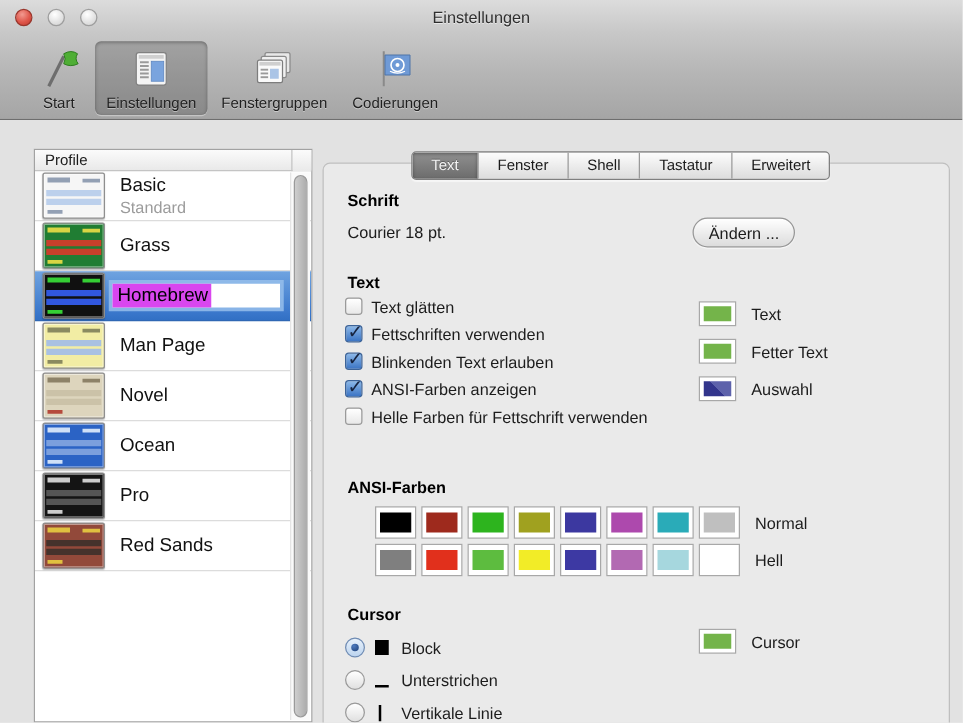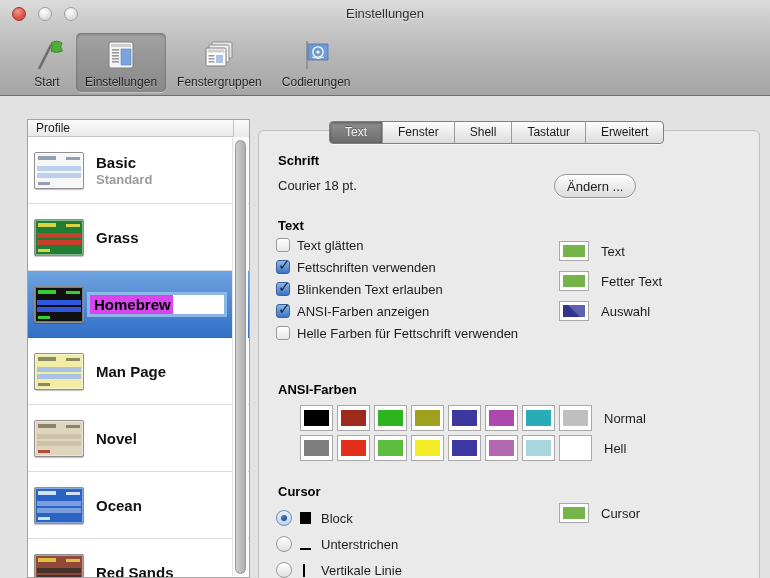--- a/index.html
+++ b/index.html
@@ -42,22 +42,22 @@
   }
   .list-header{
     position:absolute;left:0;top:0;right:0;height:17px;
     background:linear-gradient(#fbfbfb,#e9e9e9);
     border-bottom:1px solid #c4c4c4;font-size:12px;line-height:17px;
     padding-left:8px;box-sizing:border-box;color:#1b1b1b;
   }
   .list-corner{position:absolute;right:0;top:0;width:16px;height:17px;border-left:1px solid #c4c4c4;background:linear-gradient(#fbfbfb,#e9e9e9);box-sizing:border-box;}
   .rows{position:absolute;left:0;top:17px;right:0;bottom:0;overflow:hidden;}
   .profile-row{
-    height:67px;border-bottom:1px solid #dcdcdc;display:flex;align-items:center;
-    padding-left:6px;box-sizing:border-box;position:relative;font-weight:bold;
+    height:40px;border-bottom:1px solid #dcdcdc;display:flex;align-items:center;
+    padding-left:6px;box-sizing:border-box;position:relative;
   }
   .profile-row.selected{
     background:linear-gradient(#6fa3e0,#3a77cb 85%,#3270c4);
     border-bottom:1px solid #2f67b4;
   }
   .thumb{
     width:50px;height:37px;border:1px solid #8f8f8f;border-radius:2px;flex:0 0 auto;
     box-shadow:inset 0 0 0 1px rgba(255,255,255,.45),0 1px 1px rgba(0,0,0,.25);
     position:relative;overflow:hidden;box-sizing:border-box;
   }
@@ -296,20 +296,32 @@
           <i class="t-h2" style="background:#cfe0f7"></i>
           <i class="t-r1" style="background:#7b9fdd"></i>
           <i class="t-r2" style="background:#7b9fdd"></i>
           <i class="t-f" style="background:#cfe0f7"></i>
         </div>
         <div class="p-text">
           <span class="p-name">Ocean</span>
         </div>
       </div>
       <div class="profile-row">
+        <div class="thumb" style="background:#141414">
+          <i class="t-h" style="background:#cccccc"></i>
+          <i class="t-h2" style="background:#cccccc"></i>
+          <i class="t-r1" style="background:#555555"></i>
+          <i class="t-r2" style="background:#555555"></i>
+          <i class="t-f" style="background:#cccccc"></i>
+        </div>
+        <div class="p-text">
+          <span class="p-name">Pro</span>
+        </div>
+      </div>
+      <div class="profile-row">
         <div class="thumb" style="background:#92493a">
           <i class="t-h" style="background:#e0c040"></i>
           <i class="t-h2" style="background:#e0c040"></i>
           <i class="t-r1" style="background:#45322c"></i>
           <i class="t-r2" style="background:#45322c"></i>
           <i class="t-f" style="background:#e0c040"></i>
         </div>
         <div class="p-text">
           <span class="p-name">Red Sands</span>
         </div>

